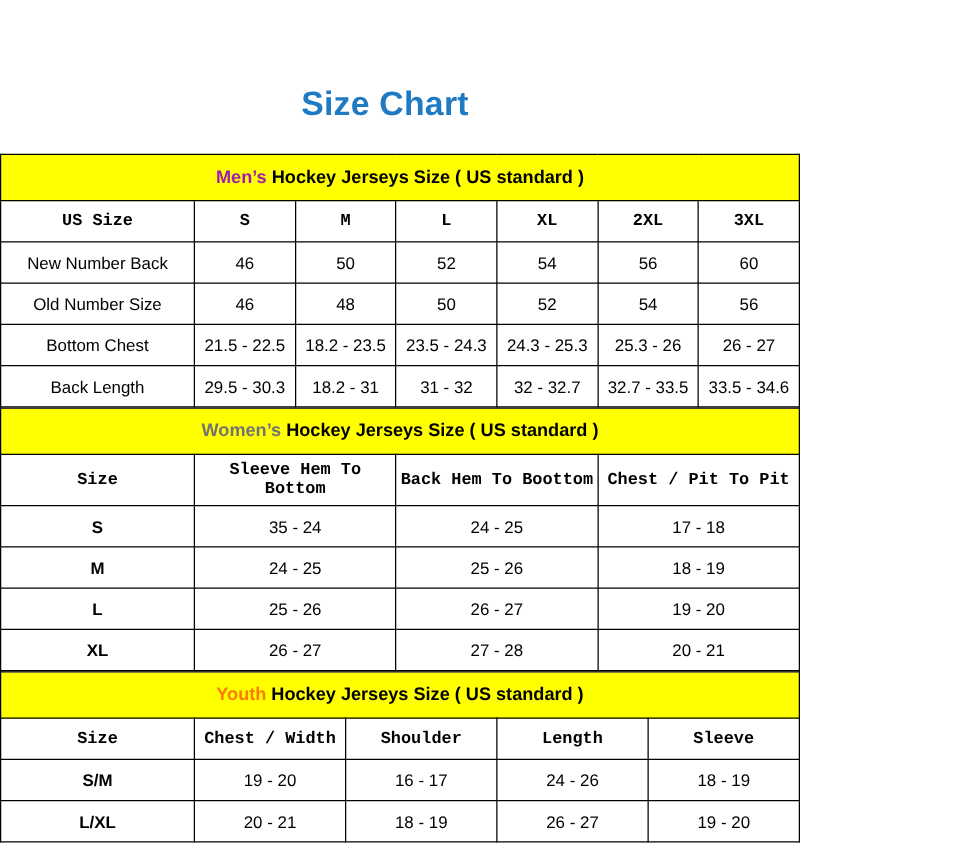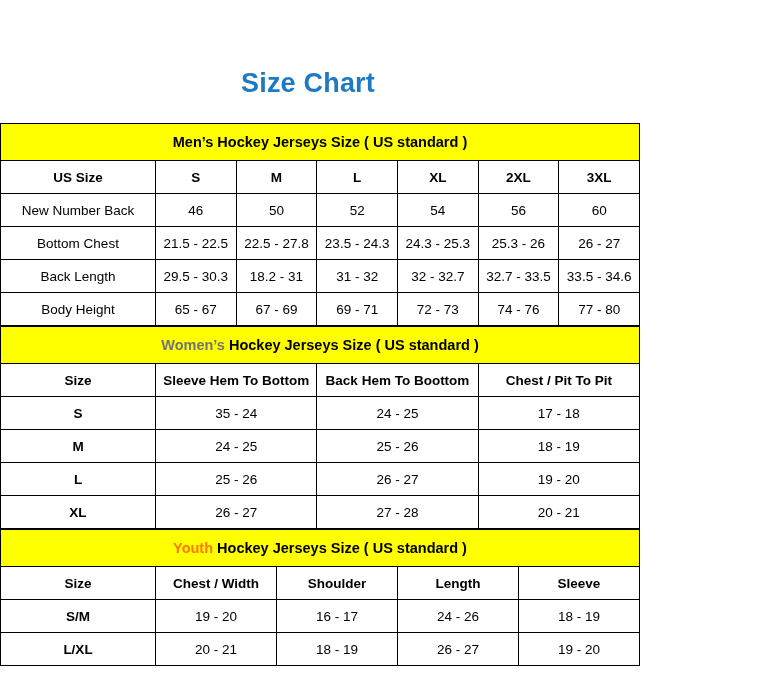--- a/index.html
+++ b/index.html
@@ -48,25 +48,26 @@
     font-weight: normal;
     height: 22px;
     vertical-align: middle;
   }
   .band {
     background: #ffff00;
     font-weight: bold;
     font-size: 14.5px;
     padding: 7px 2px;
   }
-  .band .accent-red { color: #000000; }
+  .band .accent-red { color: #a21caf; }
   .band .accent-magenta { color: #737373; }
   .band .accent-orange { color: #ff7a00; }
   th.hdr, td.hdr {
     font-weight: bold;
+    font-family: Liberation Mono, monospace;
   }
   td.rowlabel {
     font-weight: normal;
   }
   td.sizecell {
     font-weight: bold;
   }
   .tbl-men col.c0 { width: 155px; }
   .tbl-women col.c0 { width: 155px; }
   .tbl-youth col.c0 { width: 155px; }
@@ -106,46 +107,46 @@
         <tr>
           <td class="rowlabel">New Number Back</td>
           <td>46</td>
           <td>50</td>
           <td>52</td>
           <td>54</td>
           <td>56</td>
           <td>60</td>
         </tr>
         <tr>
+          <td class="rowlabel">Old Number Size</td>
+          <td>46</td>
+          <td>48</td>
+          <td>50</td>
+          <td>52</td>
+          <td>54</td>
+          <td>56</td>
+        </tr>
+        <tr>
           <td class="rowlabel">Bottom Chest</td>
           <td>21.5 - 22.5</td>
-          <td>22.5 - 27.8</td>
+          <td>18.2 - 23.5</td>
           <td>23.5 - 24.3</td>
           <td>24.3 - 25.3</td>
           <td>25.3 - 26</td>
           <td>26 - 27</td>
         </tr>
         <tr>
           <td class="rowlabel">Back Length</td>
           <td>29.5 - 30.3</td>
           <td>18.2 - 31</td>
           <td>31 - 32</td>
           <td>32 - 32.7</td>
           <td>32.7 - 33.5</td>
           <td>33.5 - 34.6</td>
         </tr>
-        <tr>
-          <td class="rowlabel">Body Height</td>
-          <td>65 - 67</td>
-          <td>67 - 69</td>
-          <td>69 - 71</td>
-          <td>72 - 73</td>
-          <td>74 - 76</td>
-          <td>77 - 80</td>
-        </tr>
       </tbody>
     </table>
 
     <table class="tbl-women">
       <colgroup>
           <col class="c0">
           <col>
           <col>
           <col>
         </colgroup>

